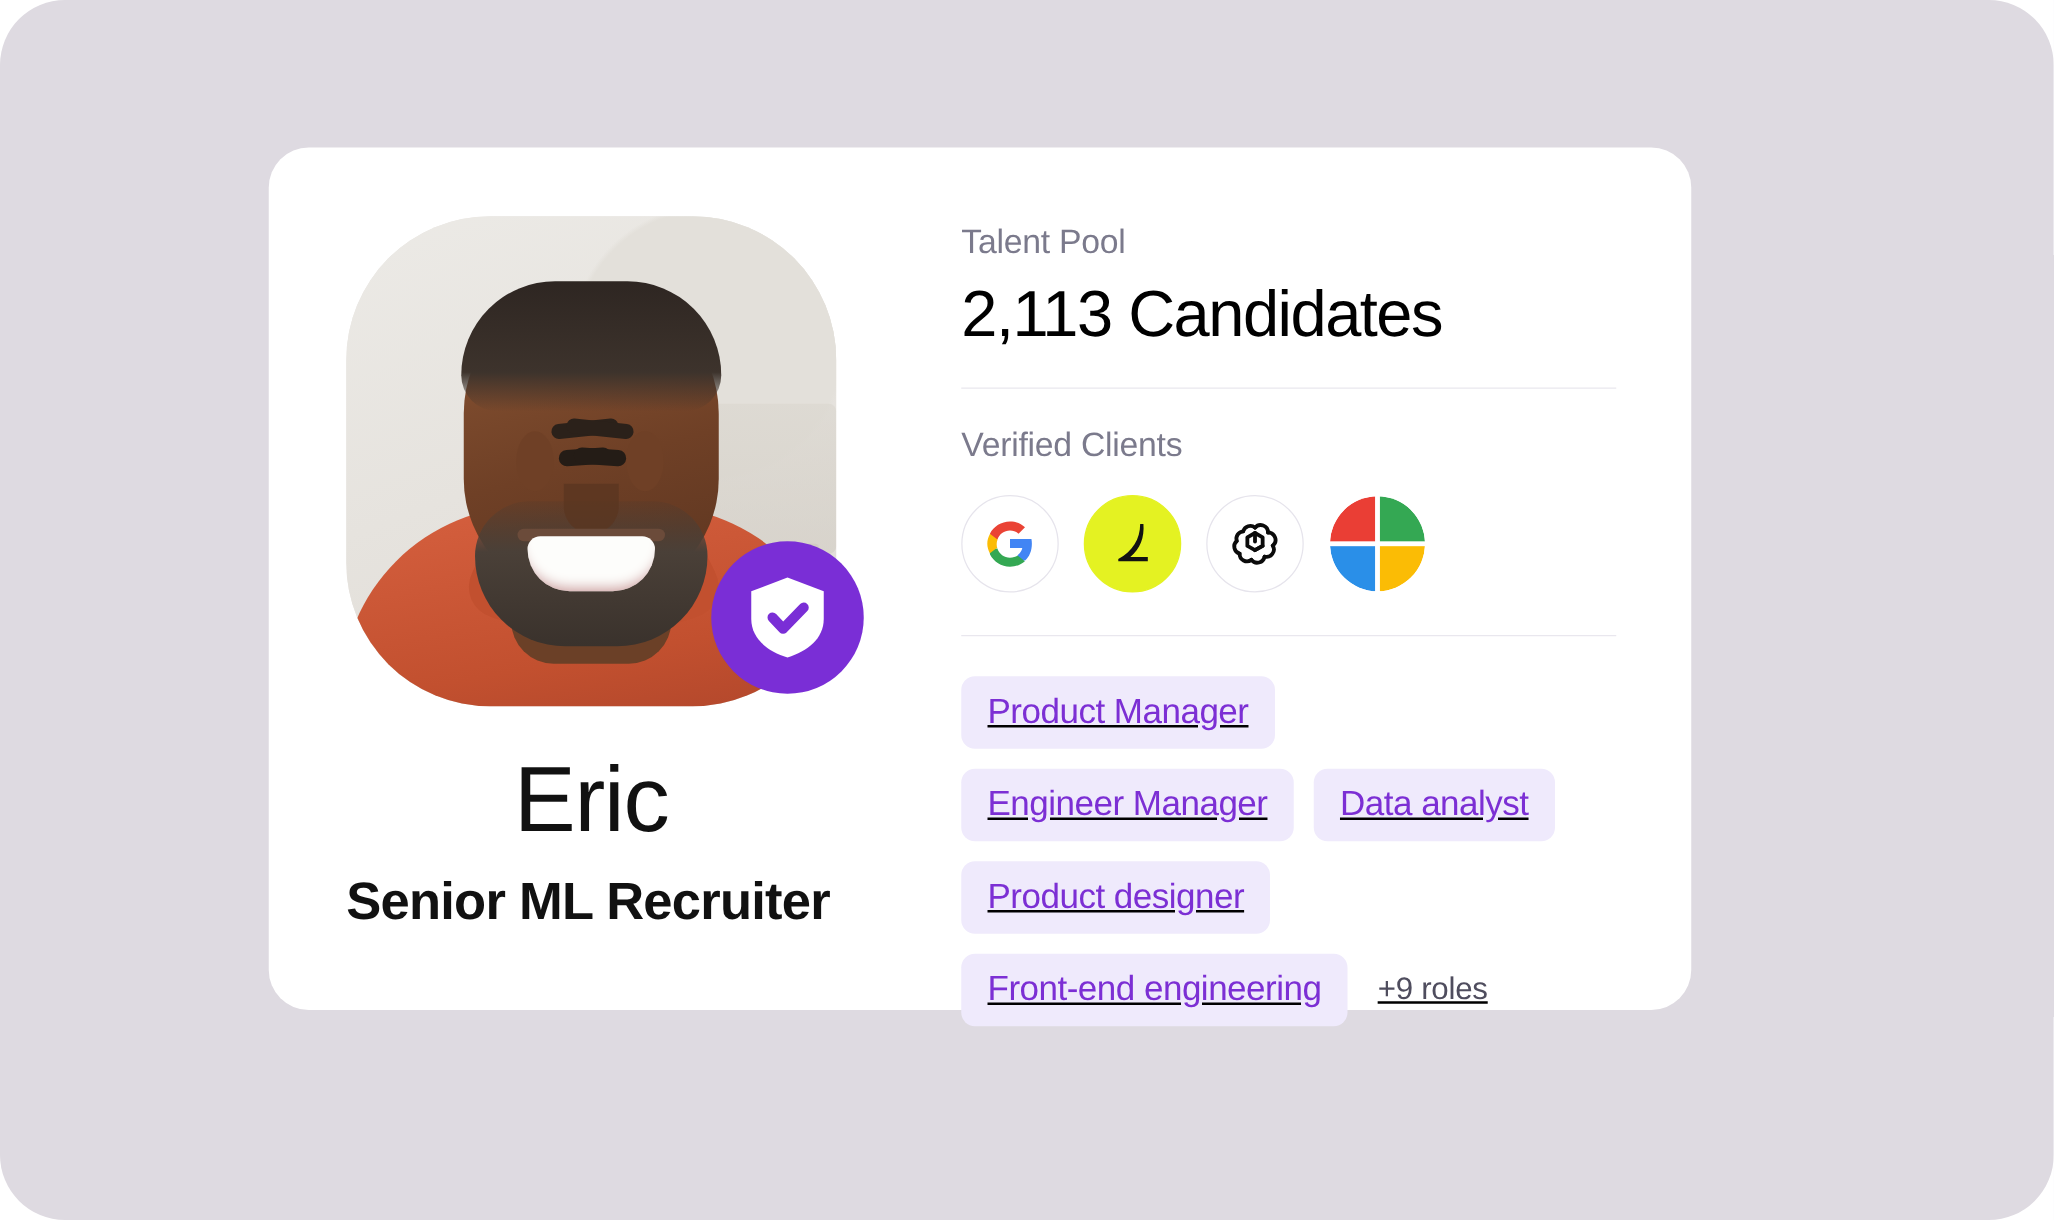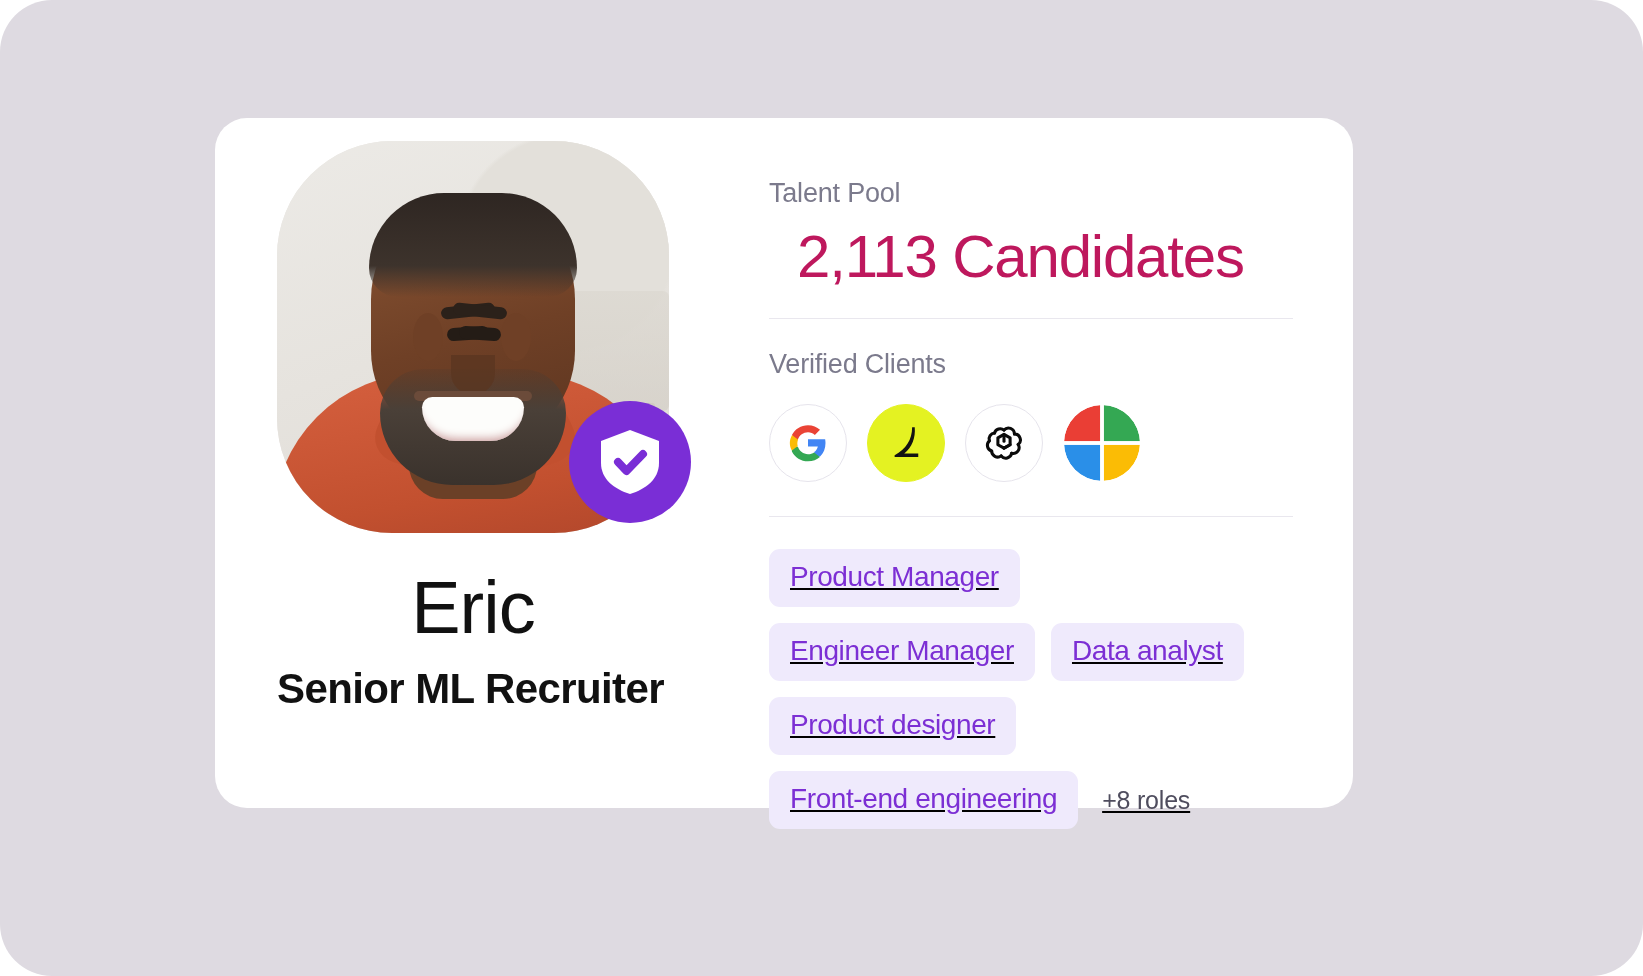--- a/index.html
+++ b/index.html
@@ -30,21 +30,21 @@
     height: 690px;
     background: #ffffff;
     border-radius: 32px;
     display: flex;
   }
 
   
   .left-pane {
     width: 500px;
     padding-left: 62px;
-    padding-top: 23px;
+    padding-top: 55px;
     position: relative;
   }
 
   .photo-wrap {
     position: relative;
     width: 392px;
     height: 392px;
   }
 
   .photo {
@@ -188,26 +188,25 @@
 
   .section-label {
     font-size: 27px;
     color: #7b7a8c;
     font-weight: 400;
     letter-spacing: -0.2px;
   }
 
   .headline {
     margin-top: 16px;
-    font-size: 60px;
+    font-size: 52px;
     font-weight: 400;
-    color: #be185d;
+    color: #000000;
     letter-spacing: -1.2px;
     line-height: 1.05;
-    margin-left: 28px;
   }
 
   .divider {
     height: 1px;
     background: #e9e7ee;
     margin-top: 30px;
     margin-bottom: 30px;
   }
 
   .logo-row {
@@ -371,18 +370,18 @@
       </div>
 
       <div class="divider" style="margin-top:34px;margin-bottom:32px;"></div>
 
       <div class="tags">
         <span class="tag">Product Manager</span>
         <span class="tag">Engineer Manager</span>
         <span class="tag">Data analyst</span>
         <span class="tag">Product designer</span>
         <span class="tag">Front-end engineering</span>
-        <span class="more-roles">+8 roles</span>
+        <span class="more-roles">+9 roles</span>
       </div>
 
     </div>
   </div>
 </div>
 
 </body></html>

